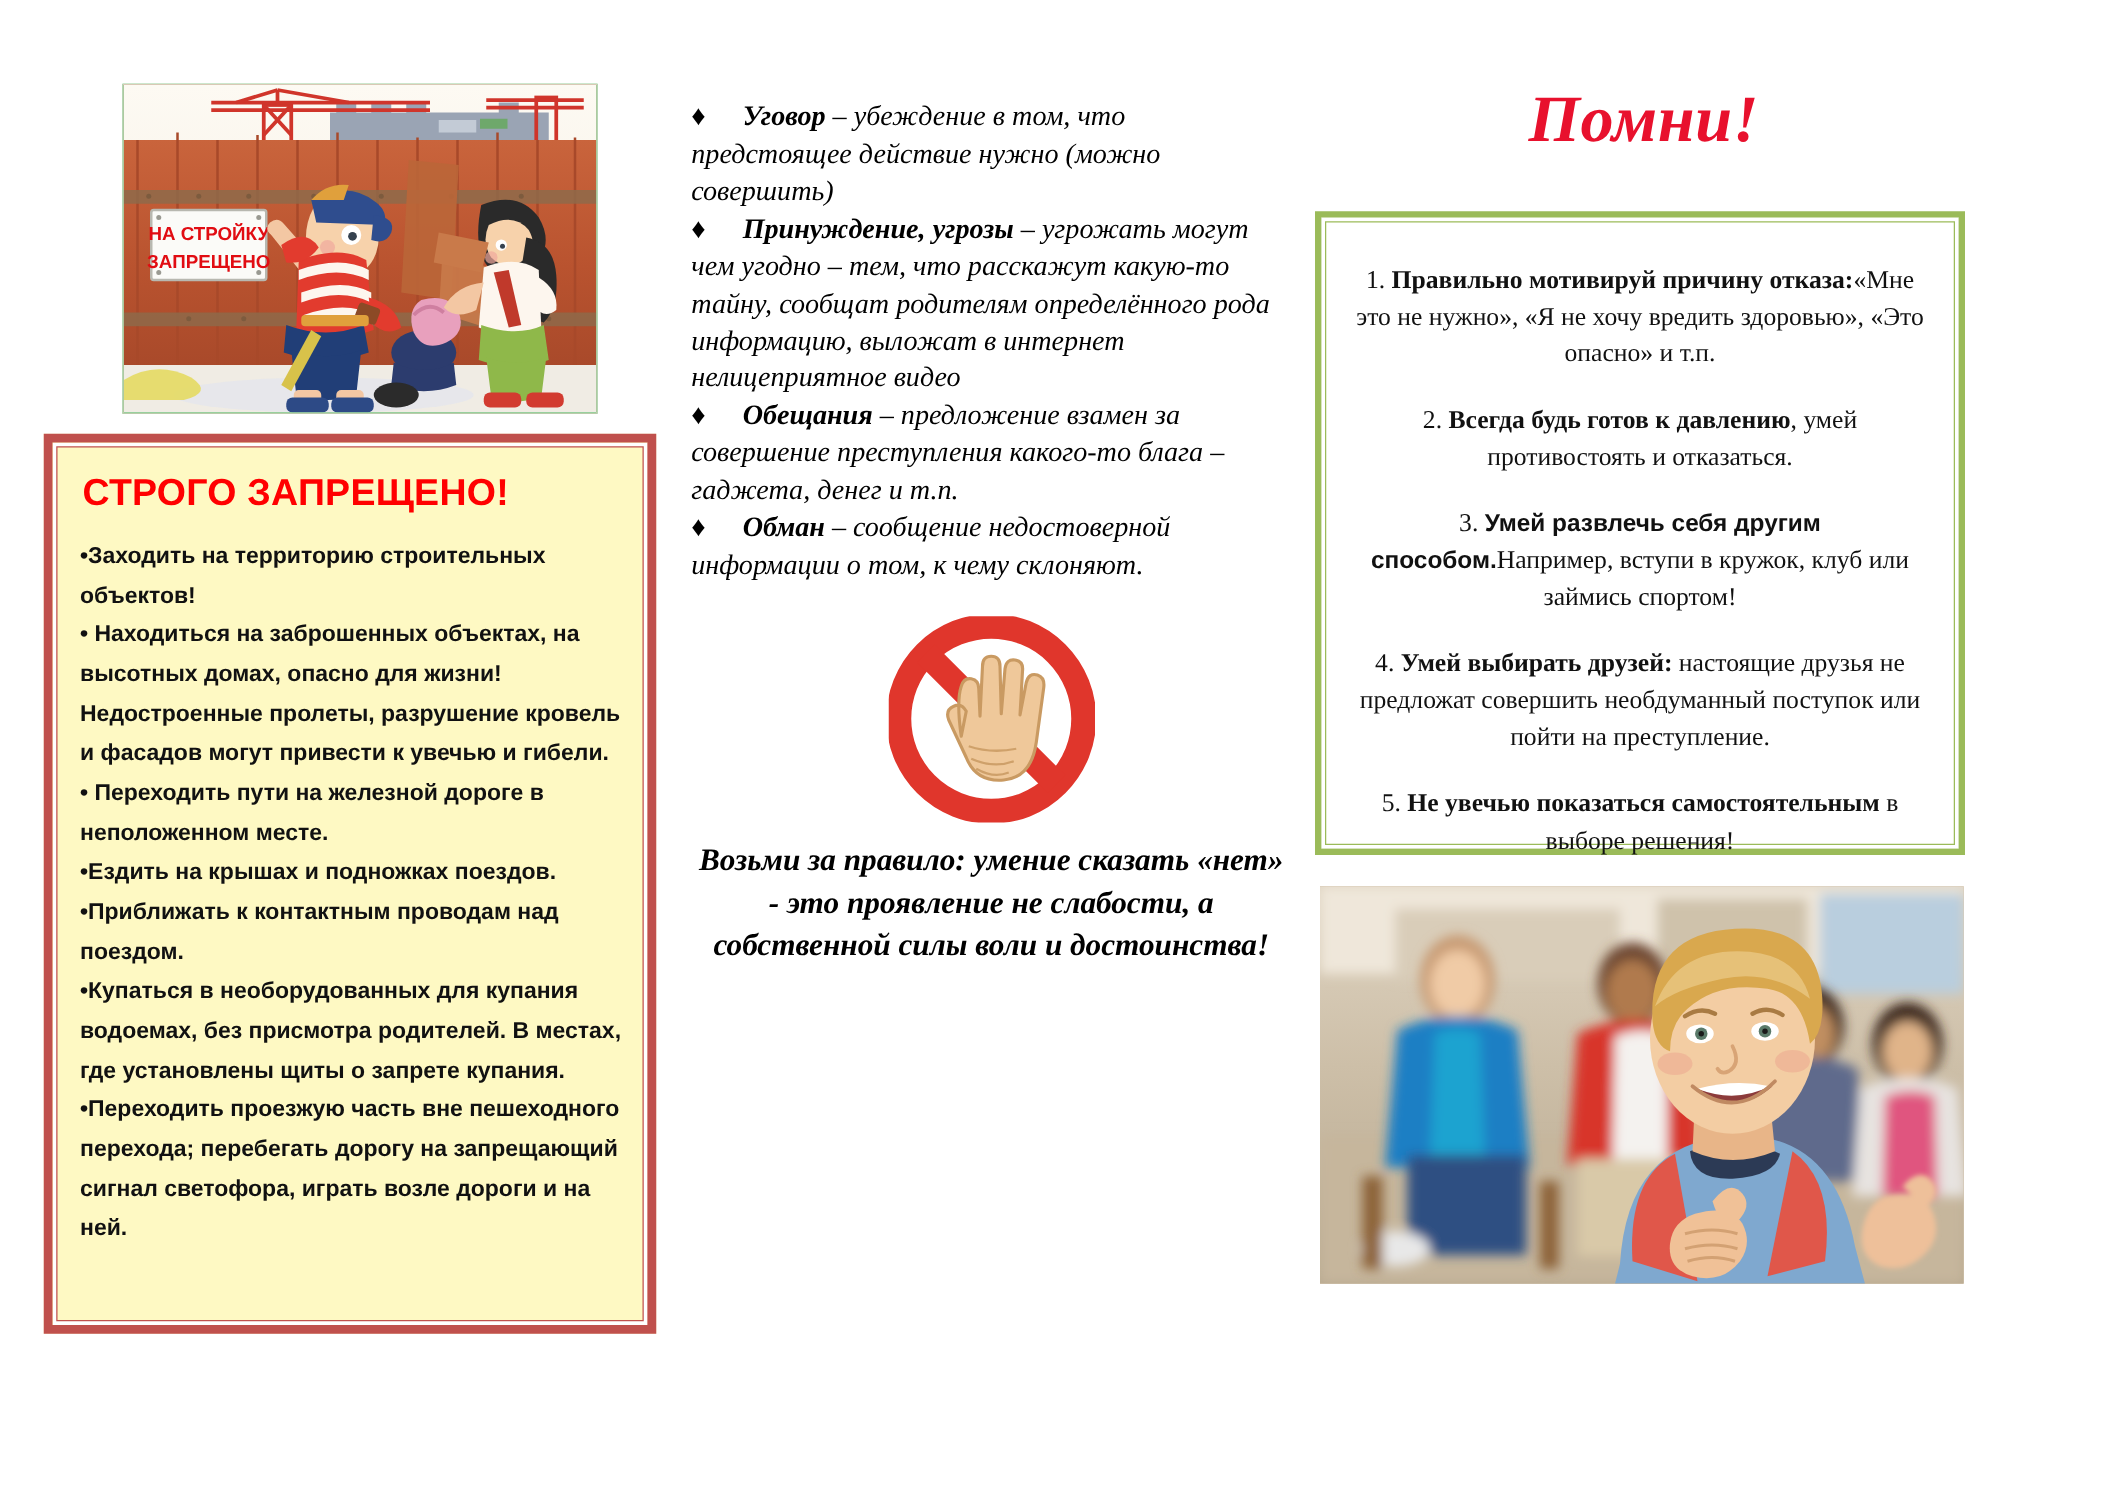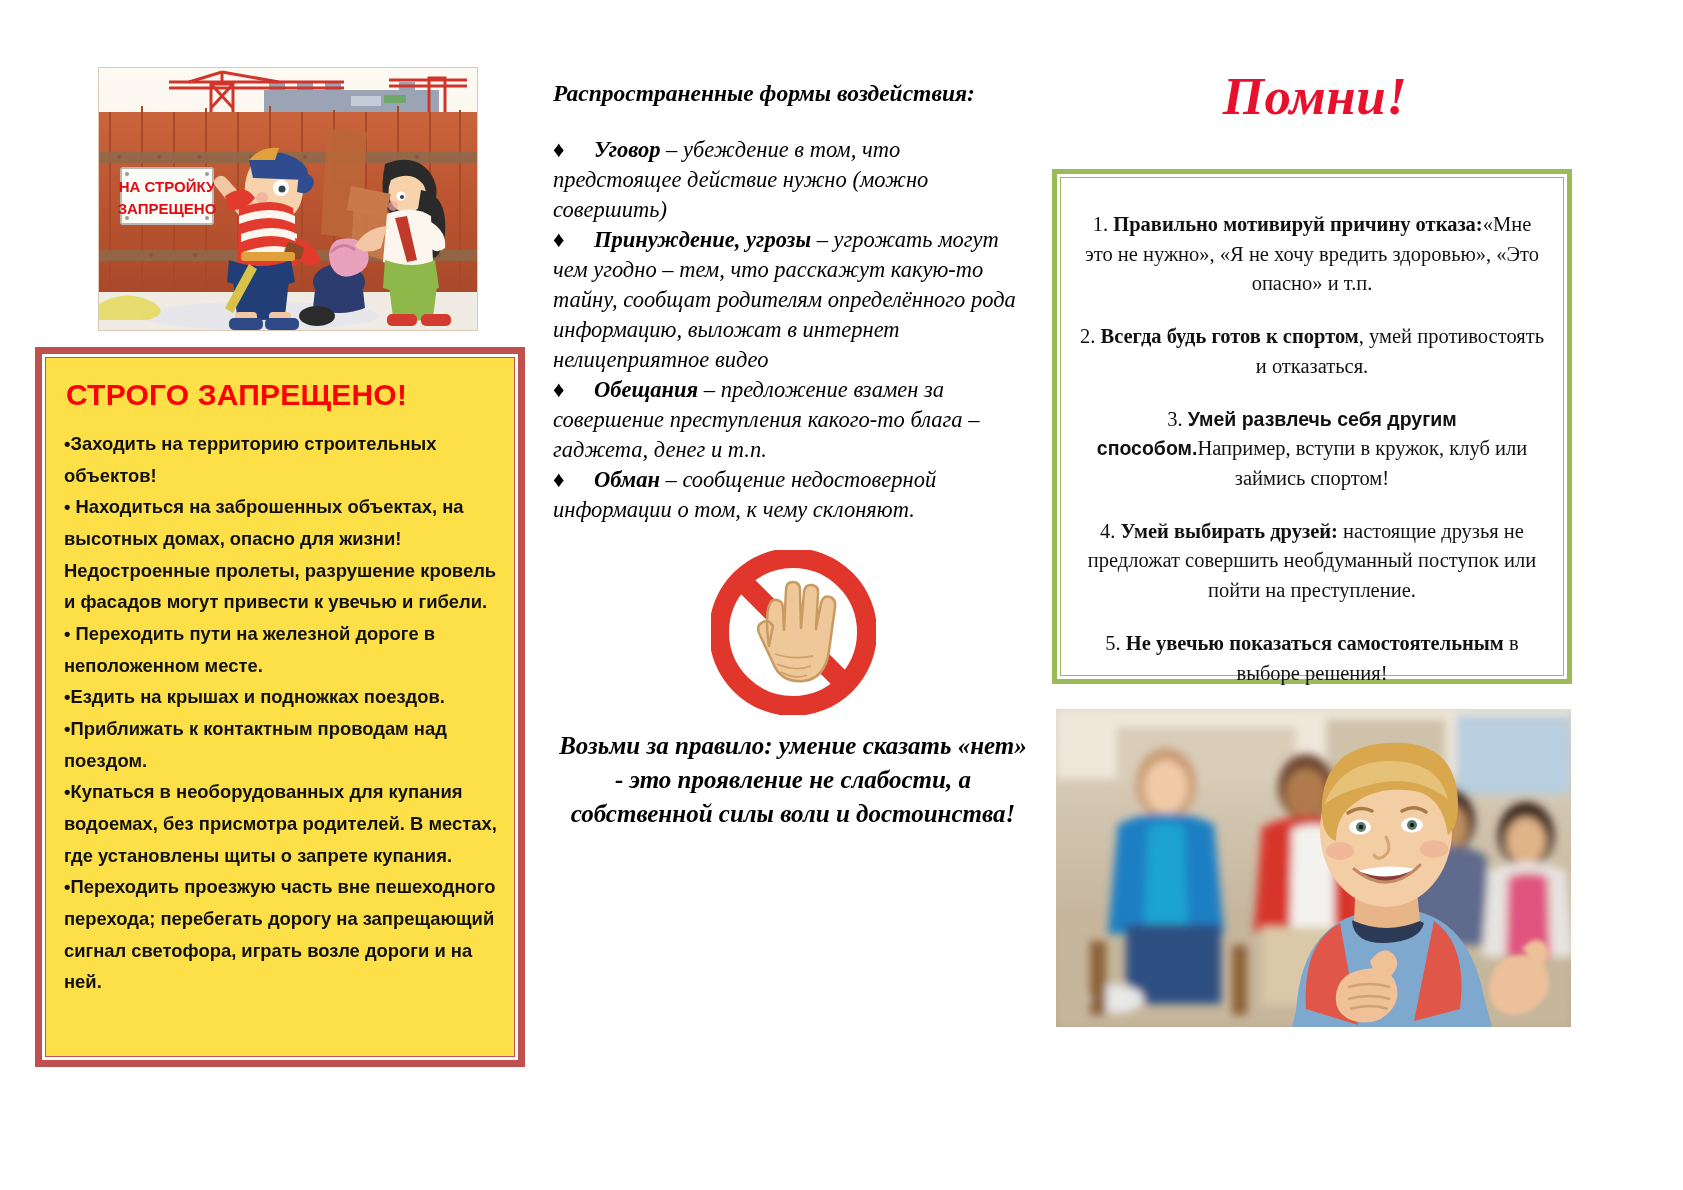--- a/index.html
+++ b/index.html
@@ -42,21 +42,21 @@
   }
   .illus svg { display: block; }
 
   .danger-box {
     position: absolute;
     left: 5px;
     top: 292px;
     width: 490px;
     height: 720px;
     border: 7px solid #c0504d;
-    background: #fde047;
+    background: #fef9c3;
     box-sizing: border-box;
     box-shadow: inset 0 0 0 3px #ffffff, inset 0 0 0 4px #c0504d;
     padding: 20px 18px 10px 22px;
   }
   .danger-title {
     color: #ff0000;
     font-size: 30px;
     font-weight: bold;
     font-family: "Liberation Sans", sans-serif;
     margin: 4px 0 16px 2px;
@@ -342,21 +342,20 @@
         <p>• Переходить пути на железной дороге в неположенном месте.</p>
         <p>•Ездить на крышах и подножках поездов.</p>
         <p>•Приближать к контактным проводам над поездом.</p>
         <p>•Купаться в необорудованных для купания водоемах, без присмотра родителей. В местах, где установлены  щиты о запрете купания.</p>
         <p>•Переходить проезжую часть вне пешеходного перехода; перебегать дорогу на запрещающий сигнал светофора, играть возле дороги и на ней.</p>
       </div>
     </div>
   </div>
 
   <div class="col2">
-    <p class="c2-sub">Распространенные формы воздействия:</p>
 
     <div class="c2-bullets">
       <p><span>♦</span> <b>Уговор</b><span> – убеждение в том, что предстоящее действие нужно (можно совершить)</span></p>
       <p><span>♦</span> <b>Принуждение, угрозы</b><span> – угрожать могут чем угодно – тем, что расскажут какую-то тайну, сообщат родителям определённого рода информацию, выложат в интернет нелицеприятное видео</span></p>
       <p><span>♦</span> <b>Обещания</b><span> – предложение взамен за совершение преступления какого-то блага – гаджета, денег и т.п.</span></p>
       <p><span>♦</span> <b>Обман</b><span> – сообщение недостоверной информации о том, к чему склоняют.</span></p>
     </div>
 
     <svg class="stop-sign" viewBox="0 0 165 165" xmlns="http://www.w3.org/2000/svg">
       <circle cx="82" cy="82" r="78" fill="none" stroke="#ffffff" stroke-width="6"></circle>
@@ -376,21 +375,21 @@
 
     <p class="c2-motto">Возьми за правило: умение сказать «нет» - это проявление не слабости, а собственной силы воли и достоинства!</p>
   </div>
 
   <div class="col3">
     <div class="remember-title">Помни!</div>
 
     <div class="green-box">
       <div class="green-list">
         <p><span>1. </span><b>Правильно мотивируй причину отказа:</b><span>«Мне это не нужно», «Я не хочу вредить здоровью», «Это опасно» и т.п.</span></p>
-        <p><span>2. </span><b>Всегда будь готов к спортом</b><span>, умей противостоять и отказаться.</span></p>
+        <p><span>2. </span><b>Всегда будь готов к давлению</b><span>, умей противостоять и отказаться.</span></p>
         <p><span>3. </span><b class="sans-b">Умей развлечь себя другим способом.</b><span>Например, вступи в кружок, клуб или займись спортом!</span></p>
         <p><span>4. </span><b>Умей выбирать друзей:</b><span> настоящие друзья не предложат совершить необдуманный поступок или пойти на преступление.</span></p>
         <p><span>5. </span><b>Не увечью показаться самостоятельным</b><span> в выборе решения!</span></p>
       </div>
     </div>
 
     <div class="photo">
       <svg width="515" height="318" viewBox="0 0 515 318" xmlns="http://www.w3.org/2000/svg">
         <defs>
           <linearGradient id="bgp" x1="0" y1="0" x2="0" y2="1">

